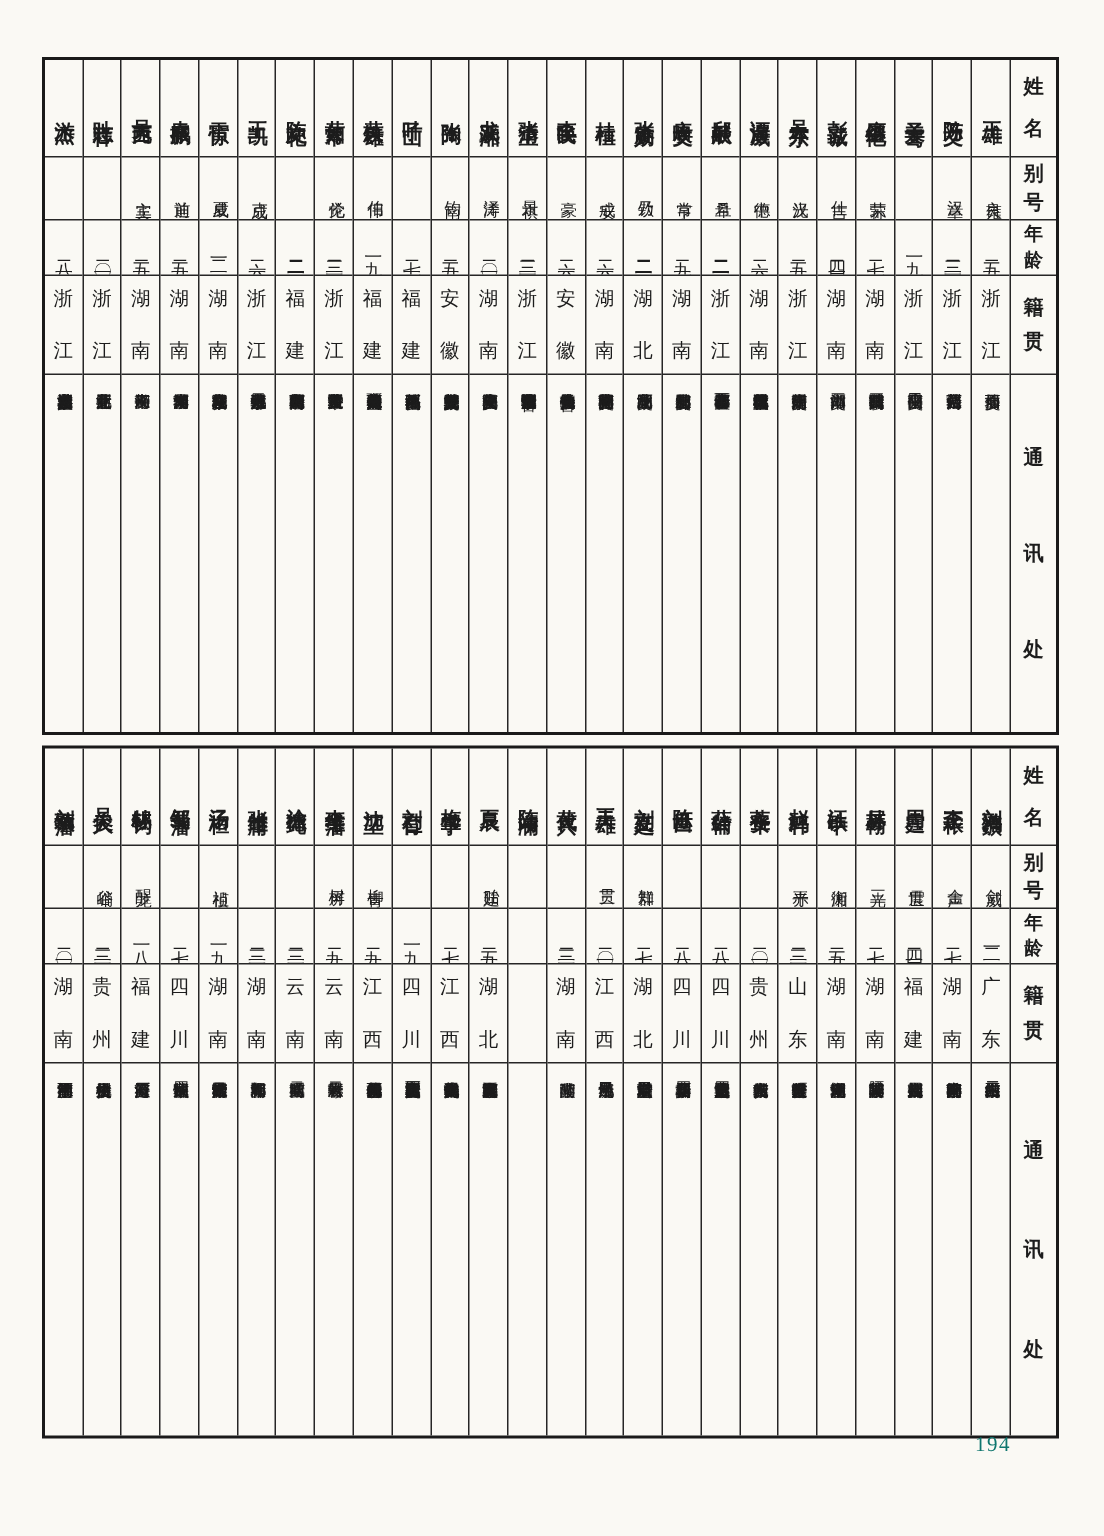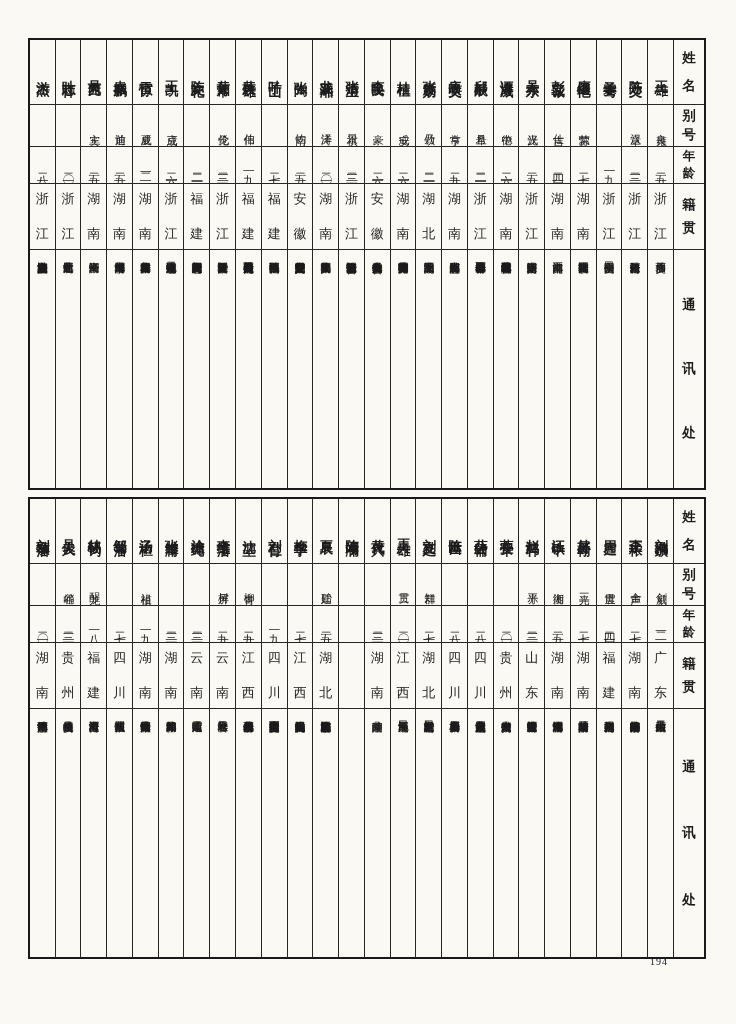--- a/index.html
+++ b/index.html
@@ -25,21 +25,21 @@
   .age-cell    { height:37px; }
   .origin-cell { height:66px; flex-direction:column; align-items:center; justify-content:space-between; padding:6px 0; font-size:13px; }
   .addr-cell   { flex:1 1 auto; }
   .vtext { writing-mode:vertical-rl; text-orientation:upright; line-height:1.08; }
   .name-cell .vtext  { font-size:13.5px; font-weight:bold; margin:auto; letter-spacing:2px; }
   .alias-cell .vtext { font-size:11px; margin:auto; letter-spacing:1px; }
   .age-cell .vtext   { font-size:12px; margin:auto; letter-spacing:1px; }
   .addr-cell .vtext  { font-size:10.5px; margin:4px auto auto auto; letter-spacing:0; }
   .header-col .cell { flex-direction:column; align-items:center; justify-content:space-evenly; font-size:13.5px; font-weight:bold; }
   .header-col .age-cell { font-size:12.5px; line-height:1.05; }
-  .page-number { position:absolute; left:650px; top:956px; font-size:10px; color:#0f172a; letter-spacing:1px; }
+  .page-number { position:absolute; left:650px; top:956px; font-size:14px; color:#0f766e; letter-spacing:1px; }
 </style>
 </head>
 <body>
 
 <div class="page">
   <div class="dir-table" id="table-top">
       <div class="col header-col">
         <div class="cell name-cell">
           <span>姓</span>
           <span>名</span>

